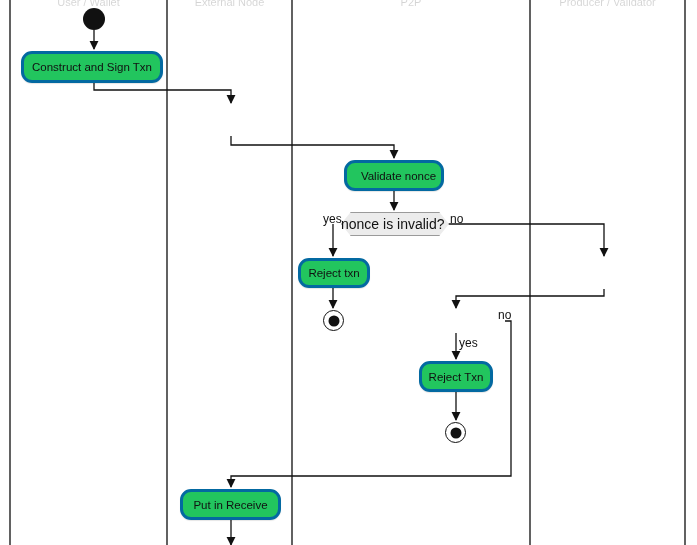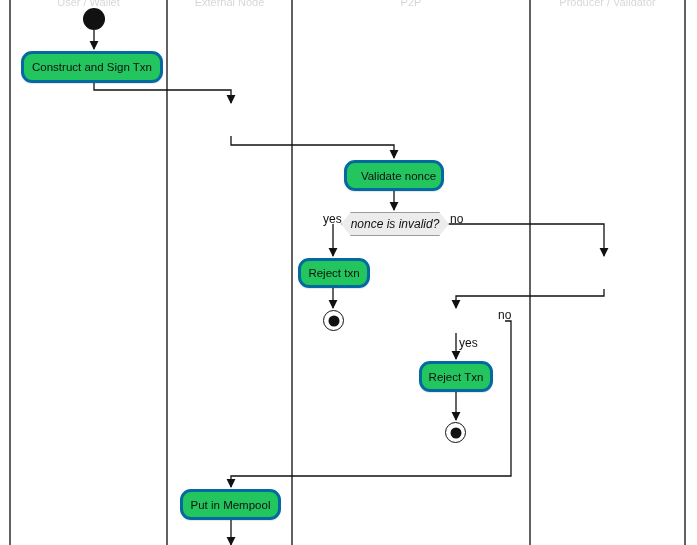--- a/index.html
+++ b/index.html
@@ -44,25 +44,23 @@
     font-size: 11.5px;
     color: #111111;
     white-space: nowrap;
     box-shadow: 0 1px 1px rgba(0,0,0,0.10);
   }
   .decision {
     position: absolute;
     box-sizing: border-box;
     display: flex;
     align-items: center;
-    justify-content: center;
-    font-size: 12px;
+    font-size: 14px;
     color: #111111;
     white-space: nowrap;
-    font-style: italic;
   }
   .decision .dbody {
     position: absolute;
     left: 0; top: 0; right: 0; bottom: 0;
     background: #ececec;
     border: 1px solid #9a9a9a;
     -webkit-clip-path: polygon(9% 0%, 91% 0%, 100% 50%, 91% 100%, 9% 100%, 0% 50%);
     clip-path: polygon(9% 0%, 91% 0%, 100% 50%, 91% 100%, 9% 100%, 0% 50%);
   }
   .decision .dtext {
@@ -161,15 +159,15 @@
 
 
 
   <div class="edge-label" style="left:498px; top:308px;">no</div>
   <div class="edge-label" style="left:459px; top:336px;">yes</div>
 
   <div class="node" style="left:419px; top:361px; width:74px; height:31px;">Reject Txn</div>
 
   <div class="final-node" style="left:445px; top:422px; width:21px; height:21px;"></div>
 
-  <div class="node" style="left:180px; top:489px; width:101px; height:31px;">Put in Mempool</div>
+  <div class="node" style="left:180px; top:489px; width:101px; height:31px;">Put in Receive</div>
 
 </div>
 
 </body></html>

